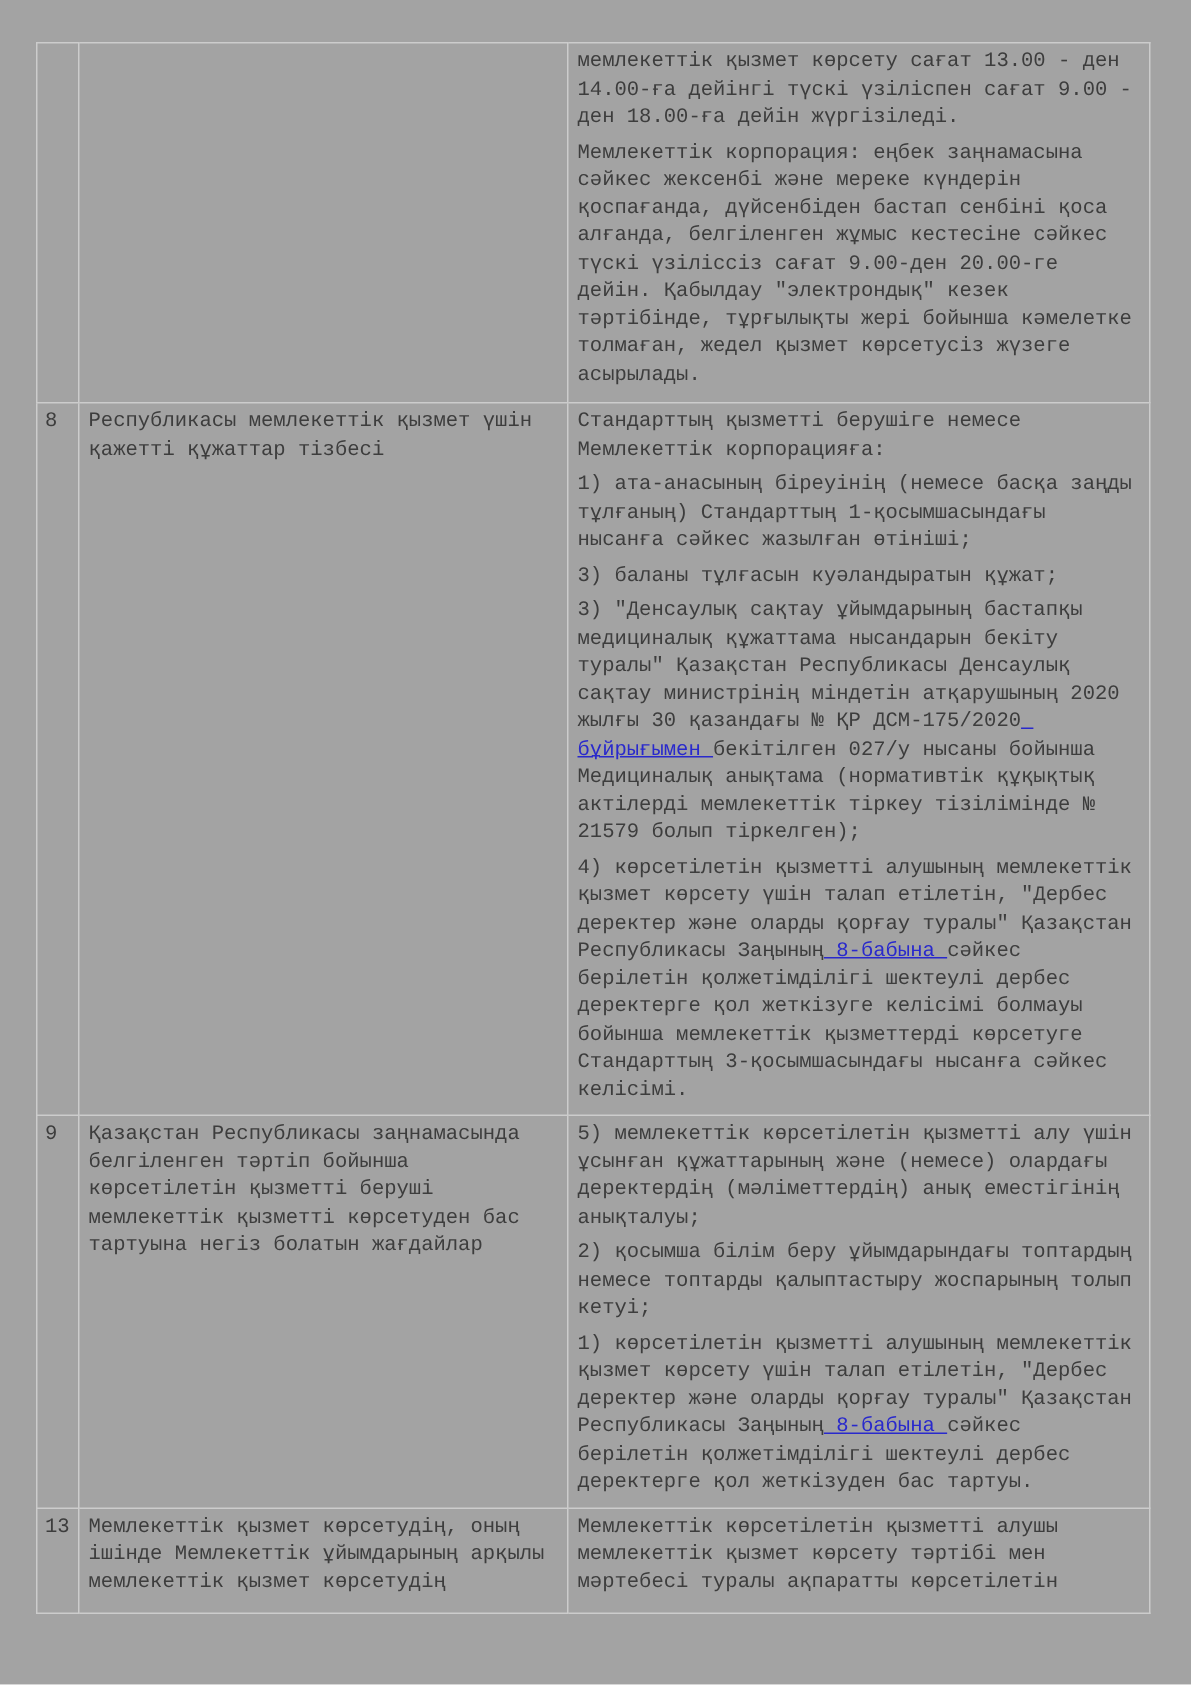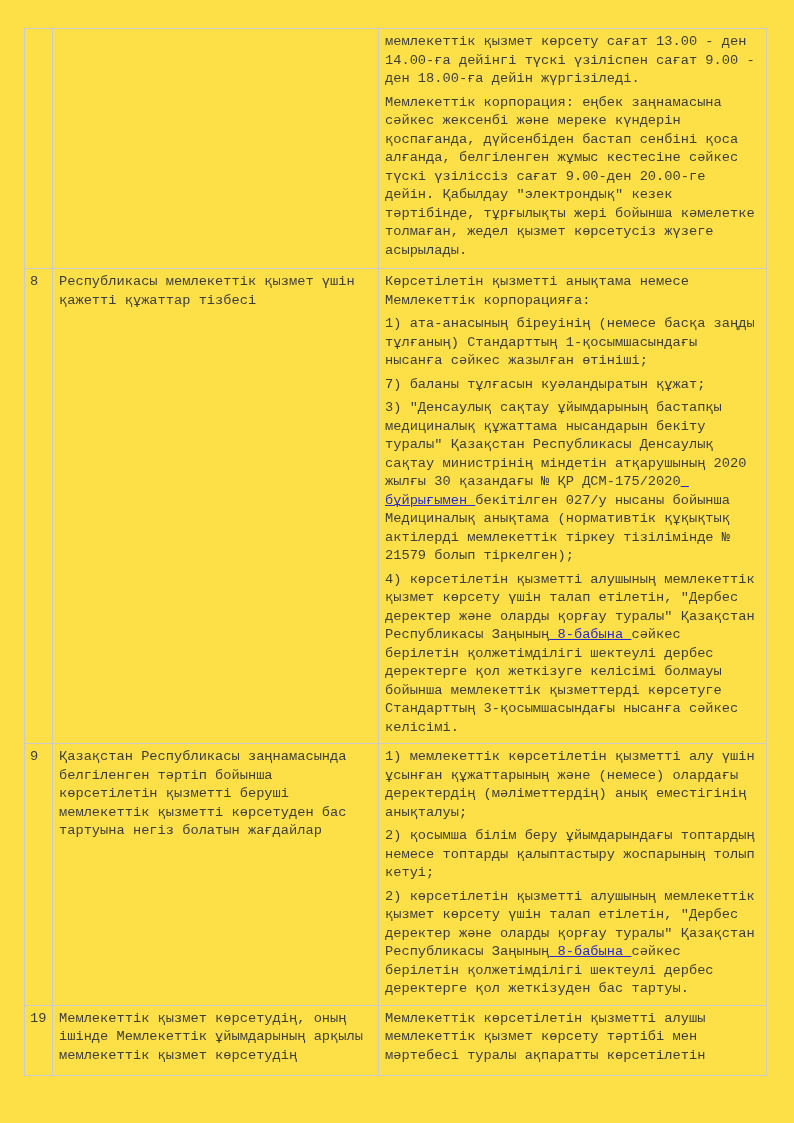--- a/index.html
+++ b/index.html
@@ -1,21 +1,21 @@
 <!DOCTYPE html>
 <html><head>
 <meta charset="utf-8">
 <style>
   * { margin: 0; padding: 0; box-sizing: border-box; }
   html, body { background: #ffffff; }
   .page {
     position: relative;
     width: 794px;
     height: 1123px;
-    background: #fde047;
+    background: #a3a3a3;
     overflow: hidden;
     font-family: "Liberation Mono", "DejaVu Sans Mono", monospace;
   }
   table.doc-table {
     position: absolute;
     left: 24px;
     top: 28px;
     width: 742px;
     border-collapse: collapse;
     table-layout: fixed;
@@ -65,40 +65,40 @@
             <p class="para"><span>мемлекеттік қызмет көрсету сағат 13.00 - ден 14.00-ға дейінгі түскі үзіліспен сағат 9.00 - ден 18.00-ға дейін жүргізіледі.</span></p>
             <p class="para"><span>Мемлекеттік корпорация: еңбек заңнамасына сәйкес жексенбі және мереке күндерін қоспағанда, дүйсенбіден бастап сенбіні қоса алғанда, белгіленген жұмыс кестесіне сәйкес түскі үзіліссіз сағат 9.00-ден 20.00-ге дейін. Қабылдау "электрондық" кезек тәртібінде, тұрғылықты жері бойынша кәмелетке толмаған, жедел қызмет көрсетусіз жүзеге асырылады.</span></p>
           </td>
         </tr>
         <tr class="doc-row">
           <td class="cell num">8</td>
           <td class="cell">
             <p class="para"><span>Республикасы мемлекеттік қызмет үшін қажетті құжаттар тізбесі</span></p>
           </td>
           <td class="cell">
-            <p class="para"><span>Көрсетілетін қызметті анықтама немесе Мемлекеттік корпорацияға:</span></p>
+            <p class="para"><span>Стандарттың қызметті берушіге немесе Мемлекеттік корпорацияға:</span></p>
             <p class="para"><span>1) ата-анасының біреуінің (немесе басқа заңды тұлғаның) Стандарттың 1-қосымшасындағы нысанға сәйкес жазылған өтініші;</span></p>
-            <p class="para"><span>7) баланы тұлғасын куәландыратын құжат;</span></p>
+            <p class="para"><span>3) баланы тұлғасын куәландыратын құжат;</span></p>
             <p class="para"><span>3) "Денсаулық сақтау ұйымдарының бастапқы медициналық құжаттама нысандарын бекіту туралы" Қазақстан Республикасы Денсаулық сақтау министрінің міндетін атқарушының 2020 жылғы 30 қазандағы № ҚР ДСМ-175/2020</span><a class="ref-link" href="#"> бұйрығымен </a><span>бекітілген 027/у нысаны бойынша Медициналық анықтама (нормативтік құқықтық актілерді мемлекеттік тіркеу тізілімінде № 21579 болып тіркелген);</span></p>
             <p class="para"><span>4) көрсетілетін қызметті алушының мемлекеттік қызмет көрсету үшін талап етілетін, "Дербес деректер және оларды қорғау туралы" Қазақстан Республикасы Заңының</span><a class="ref-link" href="#"> 8-бабына </a><span>сәйкес берілетін қолжетімділігі шектеулі дербес деректерге қол жеткізуге келісімі болмауы бойынша мемлекеттік қызметтерді көрсетуге Стандарттың 3-қосымшасындағы нысанға сәйкес келісімі.</span></p>
           </td>
         </tr>
         <tr class="doc-row">
           <td class="cell num">9</td>
           <td class="cell">
             <p class="para"><span>Қазақстан Республикасы заңнамасында белгіленген тәртіп бойынша көрсетілетін қызметті беруші мемлекеттік қызметті көрсетуден бас тартуына негіз болатын жағдайлар</span></p>
           </td>
           <td class="cell">
-            <p class="para"><span>1) мемлекеттік көрсетілетін қызметті алу үшін ұсынған құжаттарының және (немесе) олардағы деректердің (мәліметтердің) анық еместігінің анықталуы;</span></p>
+            <p class="para"><span>5) мемлекеттік көрсетілетін қызметті алу үшін ұсынған құжаттарының және (немесе) олардағы деректердің (мәліметтердің) анық еместігінің анықталуы;</span></p>
             <p class="para"><span>2) қосымша білім беру ұйымдарындағы топтардың немесе топтарды қалыптастыру жоспарының толып кетуі;</span></p>
-            <p class="para"><span>2) көрсетілетін қызметті алушының мемлекеттік қызмет көрсету үшін талап етілетін, "Дербес деректер және оларды қорғау туралы" Қазақстан Республикасы Заңының</span><a class="ref-link" href="#"> 8-бабына </a><span>сәйкес берілетін қолжетімділігі шектеулі дербес деректерге қол жеткізуден бас тартуы.</span></p>
+            <p class="para"><span>1) көрсетілетін қызметті алушының мемлекеттік қызмет көрсету үшін талап етілетін, "Дербес деректер және оларды қорғау туралы" Қазақстан Республикасы Заңының</span><a class="ref-link" href="#"> 8-бабына </a><span>сәйкес берілетін қолжетімділігі шектеулі дербес деректерге қол жеткізуден бас тартуы.</span></p>
           </td>
         </tr>
         <tr class="doc-row">
-          <td class="cell num">19</td>
+          <td class="cell num">13</td>
           <td class="cell">
             <p class="para"><span>Мемлекеттік қызмет көрсетудің, оның ішінде Мемлекеттік ұйымдарының арқылы мемлекеттік қызмет көрсетудің</span></p>
           </td>
           <td class="cell">
             <p class="para"><span>Мемлекеттік көрсетілетін қызметті алушы мемлекеттік қызмет көрсету тәртібі мен мәртебесі туралы ақпаратты көрсетілетін</span></p>
           </td>
         </tr>
       </tbody>
   </table>
 </div>

